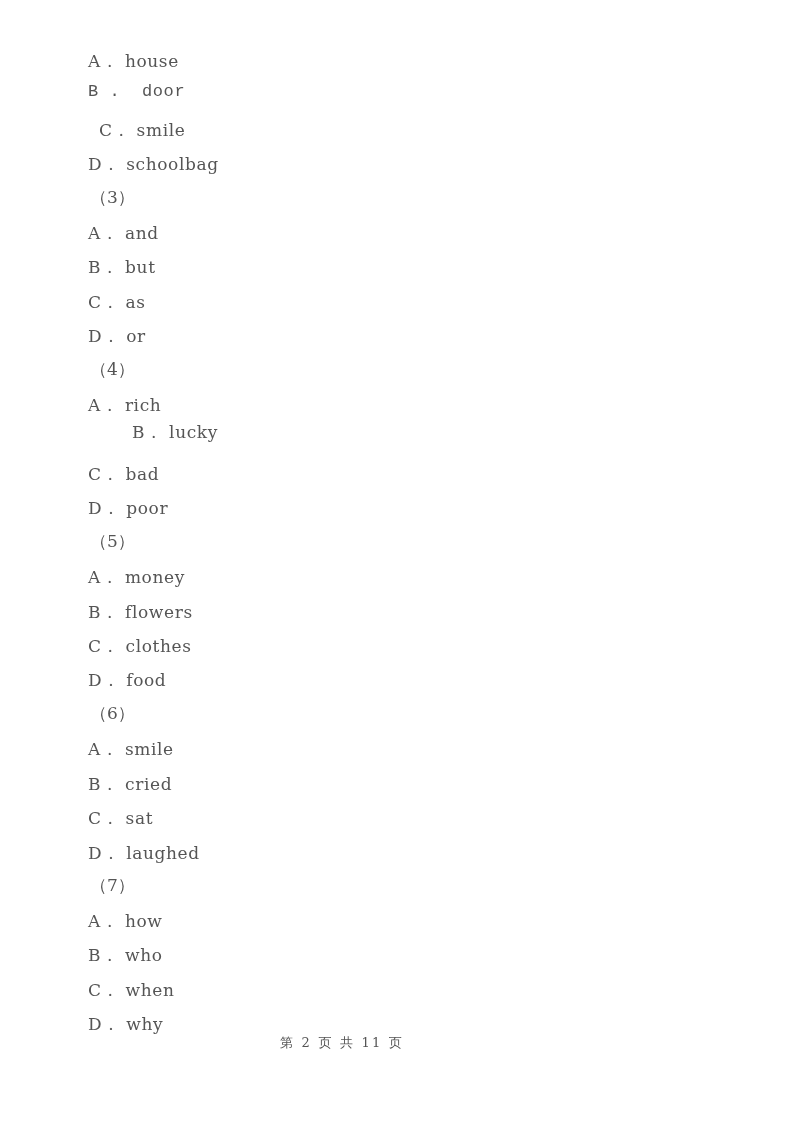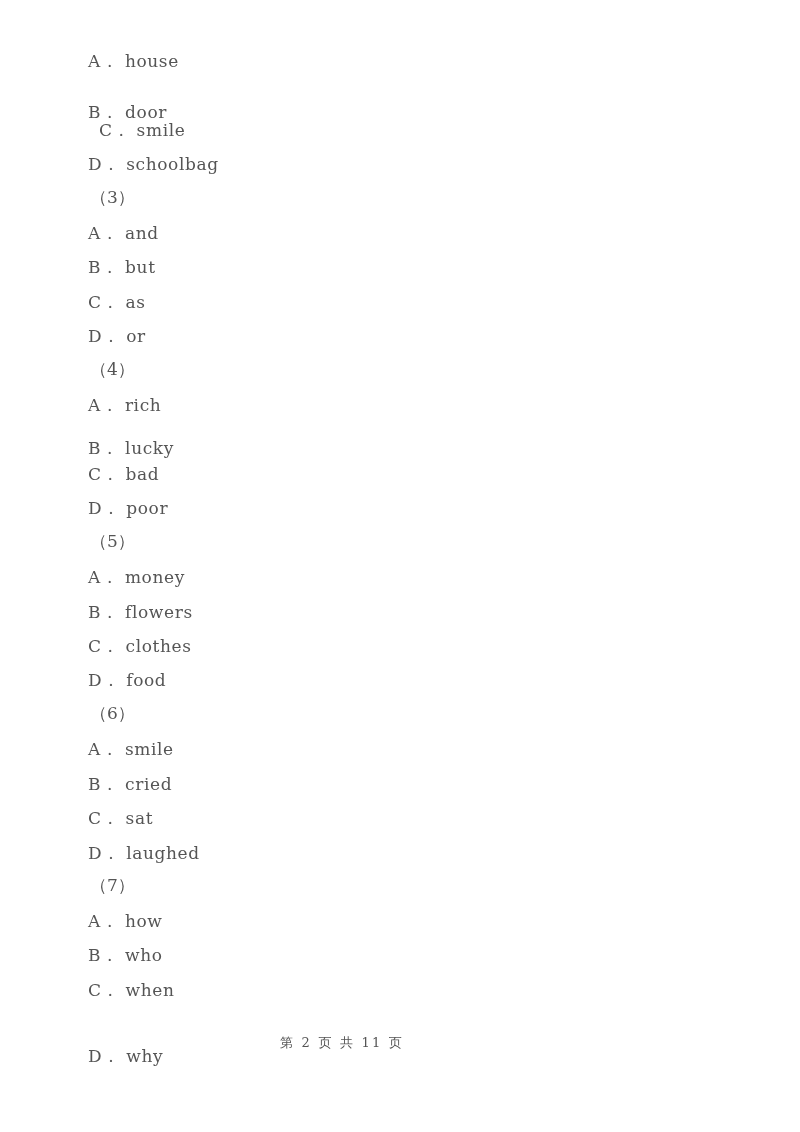--- a/index.html
+++ b/index.html
@@ -64,45 +64,45 @@
     white-space: pre;
   }
 </style>
 </head>
 <body>
 
 <div class="page">
 
   <div class="content">
       <div class="line option" style="top: 53px;">A .  house</div>
-      <div class="line option" style="top: 104px;">B .  door</div>
+      <div class="line option" style="top: 84px; font-family: Liberation Mono, monospace;">B .  door</div>
       <div class="line option" style="top: 122px; margin-left: 11px;">C .  smile</div>
       <div class="line option" style="top: 156px;">D .  schoolbag</div>
       <div class="line qnum" style="top: 189px;">（3）</div>
       <div class="line option" style="top: 225px;">A .  and</div>
       <div class="line option" style="top: 259px;">B .  but</div>
       <div class="line option" style="top: 294px;">C .  as</div>
       <div class="line option" style="top: 328px;">D .  or</div>
       <div class="line qnum" style="top: 361px;">（4）</div>
       <div class="line option" style="top: 397px;">A .  rich</div>
-      <div class="line option" style="top: 440px;">B .  lucky</div>
+      <div class="line option" style="top: 424px; margin-left: 44px;">B .  lucky</div>
       <div class="line option" style="top: 466px;">C .  bad</div>
       <div class="line option" style="top: 500px;">D .  poor</div>
       <div class="line qnum" style="top: 533px;">（5）</div>
       <div class="line option" style="top: 569px;">A .  money</div>
       <div class="line option" style="top: 604px;">B .  flowers</div>
       <div class="line option" style="top: 638px;">C .  clothes</div>
       <div class="line option" style="top: 672px;">D .  food</div>
       <div class="line qnum" style="top: 705px;">（6）</div>
       <div class="line option" style="top: 741px;">A .  smile</div>
       <div class="line option" style="top: 776px;">B .  cried</div>
       <div class="line option" style="top: 810px;">C .  sat</div>
       <div class="line option" style="top: 845px;">D .  laughed</div>
       <div class="line qnum" style="top: 877px;">（7）</div>
       <div class="line option" style="top: 913px;">A .  how</div>
       <div class="line option" style="top: 947px;">B .  who</div>
       <div class="line option" style="top: 982px;">C .  when</div>
-      <div class="line option" style="top: 1016px; margin-top: 32px;">D .  why</div>
+      <div class="line option" style="top: 1016px;">D .  why</div>
     </div>
 
   <div class="footer">第 2 页 共 11 页</div>
 
 </div>
 
 </body></html>

